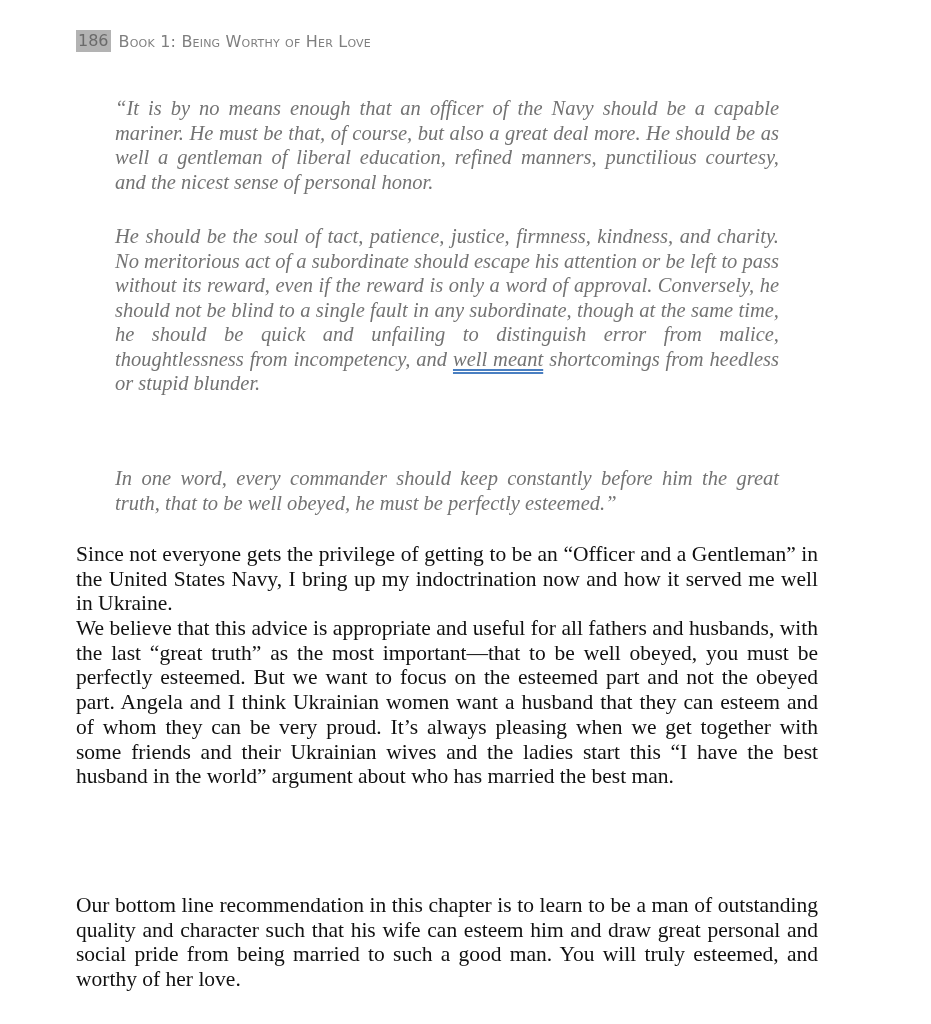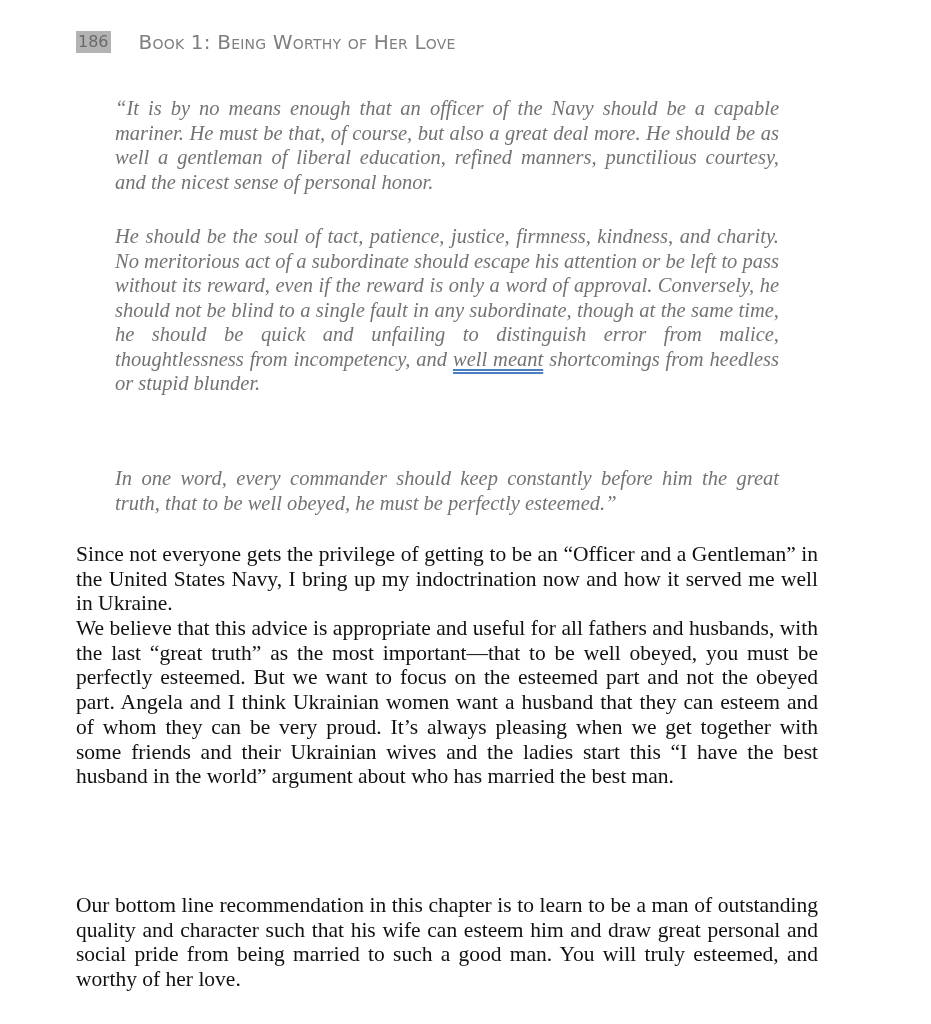--- a/index.html
+++ b/index.html
@@ -1,26 +1,26 @@
 <!DOCTYPE html>
 <html><head>
 <meta charset="utf-8">
 <style>
   html, body { margin: 0; padding: 0; background: #ffffff; }
   body { width: 931px; height: 1024px; position: relative; overflow: hidden; }
   .header {
     position: absolute; left: 76px; top: 30px;
     display: flex; align-items: center;
-    font-family: "DejaVu Sans", sans-serif; color: #7f7f7f; gap: 20px;
+    font-family: "DejaVu Sans", sans-serif; color: #7f7f7f;
   }
   .pagenum {
     background: #b3b3b3; color: #6a6a6a;
     font-size: 16px; padding: 1px 2px; line-height: 20px; margin-right: 8px;
   }
-  .running-title { font-size: 20px; font-variant: small-caps; letter-spacing: 0.2px; }
+  .running-title { font-size: 16px; font-variant: small-caps; letter-spacing: 0.2px; }
   .quote {
     position: absolute; left: 115px; width: 664px;
     font-family: "Liberation Serif", serif; font-style: italic;
     font-size: 20.5px; line-height: 24.5px; color: #737373;
     text-align: justify;
   }
   .quote p { margin: 0; }
   .body {
     position: absolute; left: 76px; width: 742px;
     font-family: "Liberation Serif", serif;

